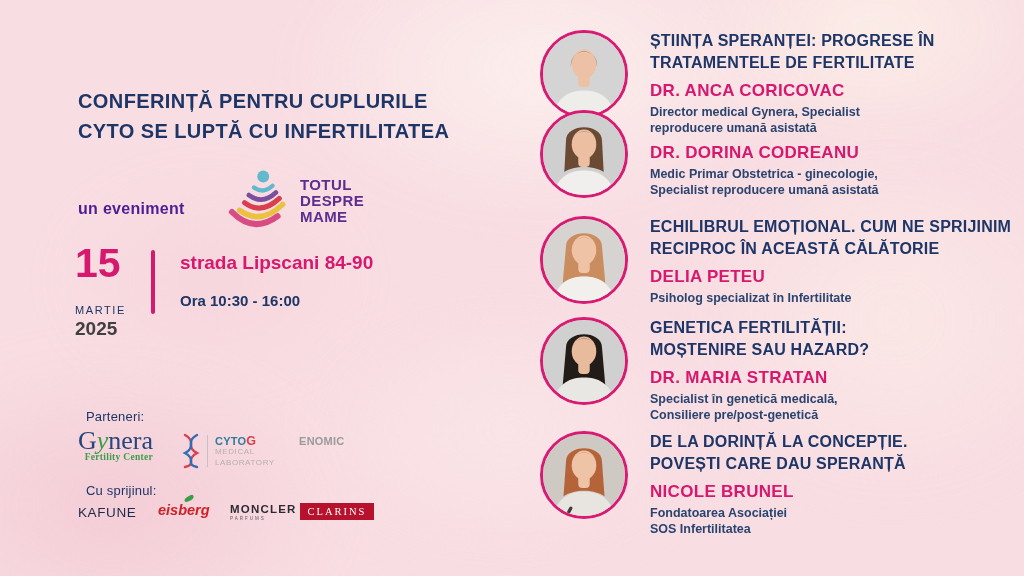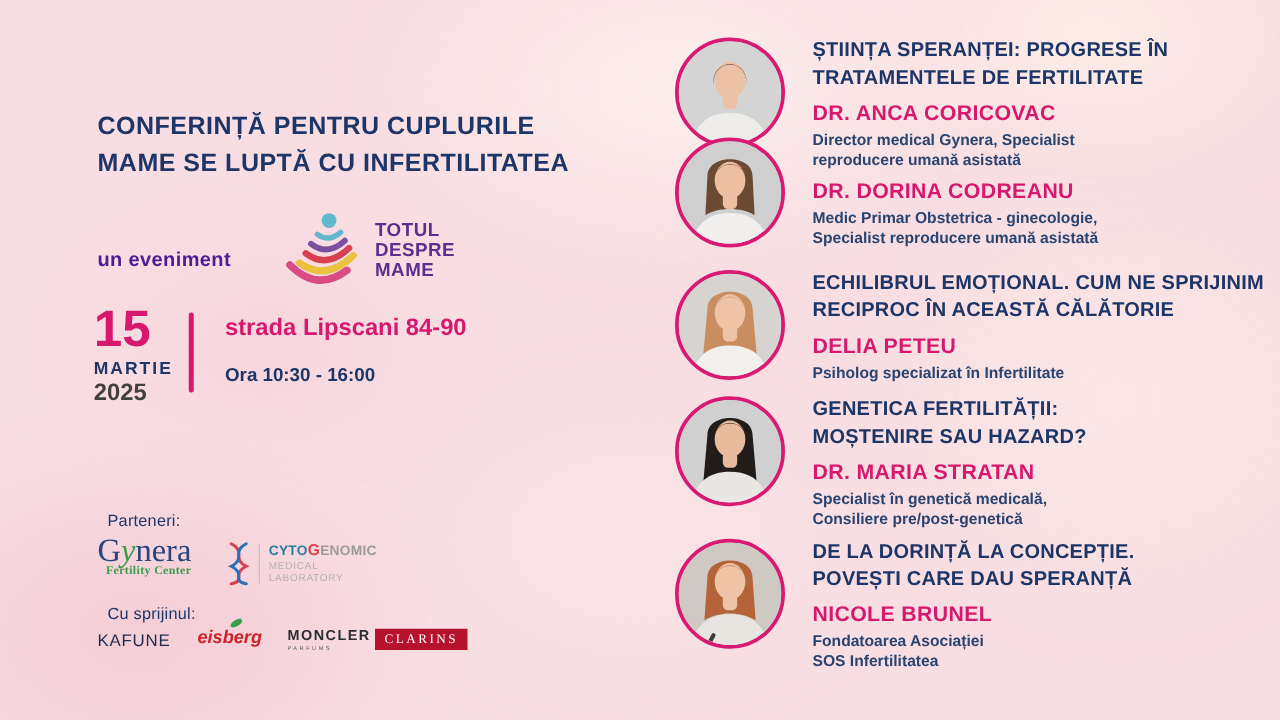--- a/index.html
+++ b/index.html
@@ -20,21 +20,21 @@
 
   
   .main-title{position:absolute;left:78px;top:86px;font-size:20px;line-height:30px;font-weight:800;color:#1d3667;letter-spacing:.4px;}
   .event-row{position:absolute;left:78px;top:168px;width:330px;height:66px;}
   .eveniment-label{position:absolute;left:0;top:32px;font-size:16px;font-weight:700;color:#4c1d95;letter-spacing:.3px;}
   .tdm-icon{position:absolute;left:148px;top:0;width:66px;height:66px;}
   .tdm-text{position:absolute;left:222px;top:9px;font-size:15px;line-height:16px;font-weight:800;color:#5d2d8f;letter-spacing:.4px;}
 
   .date-block{position:absolute;left:75px;top:242px;}
   .date-day{font-size:41px;font-weight:800;color:#d6186e;line-height:42px;}
-  .date-month{font-size:14px;font-weight:700;color:#1d3667;letter-spacing:1.6px;margin-top:2px;}
+  .date-month{font-size:11px;font-weight:400;color:#1d3667;letter-spacing:1.6px;margin-top:20px;}
   .date-year{font-size:19px;font-weight:800;color:#404040;margin-top:2px;}
   .date-divider{position:absolute;left:151px;top:250px;width:4px;height:64px;background:#d6186e;border-radius:2px;}
   .venue-block{position:absolute;left:180px;top:250px;}
   .venue-line{font-size:19px;line-height:26px;font-weight:800;color:#d6186e;}
   .time-line{font-size:15px;font-weight:800;color:#1d3667;margin-top:16px;}
 
   .partners-label,.sponsors-label{position:absolute;left:86px;font-size:13px;font-weight:400;color:#1d3667;letter-spacing:.2px;}
   .partners-label{top:409px;}
   .sponsors-label{top:483px;text-align:center;}
 
@@ -43,21 +43,21 @@
   .gynera .gy{color:#3a9e49;font-style:italic;}
   .gynera .gsub{font-size:9.5px;font-weight:700;color:#3a9e49;text-align:right;margin-top:-2px;letter-spacing:.3px;font-family:"Liberation Serif",serif;}
 
   .cytogenomic{position:absolute;left:182px;top:433px;display:flex;align-items:center;gap:7px;}
   .dna-icon{width:18px;height:36px;}
   .cg-divider{width:1px;height:32px;background:#c4c4c4;}
   .cg-text{line-height:10px;}
   .cg-name{font-size:11px;font-weight:800;letter-spacing:.2px;}
   .cg-cyto{color:#2c7d9c;}
   .cg-g{color:#d8404d;font-size:12.5px;}
-  .cg-rest{color:#9a9a9a;}
+  .cg-rest{color:#9a9a9a;margin-left:43px;}
   .cg-sub{font-size:8px;color:#b5b0ae;letter-spacing:.6px;line-height:9px;margin-top:1.5px;}
 
   .sponsor-row{position:absolute;left:78px;top:500px;width:330px;height:30px;}
   .kafune{position:absolute;left:0;top:5px;font-size:13.5px;font-weight:400;color:#1d2a4a;letter-spacing:.6px;}
   .eisberg{position:absolute;left:80px;top:2px;font-size:14.5px;font-weight:800;font-style:italic;color:#cc2229;}
   .eisberg .leaf{position:absolute;left:26px;top:-6px;width:10px;height:5px;background:#3a9e49;border-radius:70% 30% 60% 40%;transform:rotate(-22deg);}
   .moncler{position:absolute;left:152px;top:3px;text-align:left;color:#2b2b33;}
   .moncler .mname{font-size:11.5px;font-weight:700;letter-spacing:1.2px;}
   .moncler .msub{font-size:4.5px;letter-spacing:2px;color:#5a5a5a;margin-top:1px;}
   .clarins{position:absolute;left:222px;top:3px;width:74px;height:17px;background:#b6122e;color:#ffffff;display:flex;align-items:center;justify-content:center;font-family:"Liberation Serif",serif;font-size:10.5px;letter-spacing:2px;}
@@ -86,21 +86,21 @@
 
   <div class="blob b1"></div>
   <div class="blob b2"></div>
   <div class="blob b3"></div>
   <div class="blob b4"></div>
   <div class="blob b5"></div>
   <div class="blob b6"></div>
 
   <div class="main-title">
     <div>CONFERINȚĂ PENTRU CUPLURILE</div>
-    <div>MAME SE LUPTĂ CU INFERTILITATEA</div>
+    <div>CYTO SE LUPTĂ CU INFERTILITATEA</div>
   </div>
 
   <div class="event-row">
     <div class="eveniment-label">un eveniment</div>
     <svg class="tdm-icon" viewBox="0 0 72 78">
       <circle cx="41" cy="10" r="7" fill="#62b8cd"></circle>
       <path d="M 30 23 Q 41 31 52 21" stroke="#62b8cd" stroke-width="5" fill="none" stroke-linecap="round"></path>
       <path d="M 24 32 Q 40 44 56 29" stroke="#7b4fa0" stroke-width="5.5" fill="none" stroke-linecap="round"></path>
       <path d="M 19 41 Q 39 56 60 36" stroke="#d8404d" stroke-width="6" fill="none" stroke-linecap="round"></path>
       <path d="M 13 50 Q 38 68 64 43" stroke="#eac23f" stroke-width="6.5" fill="none" stroke-linecap="round"></path>

